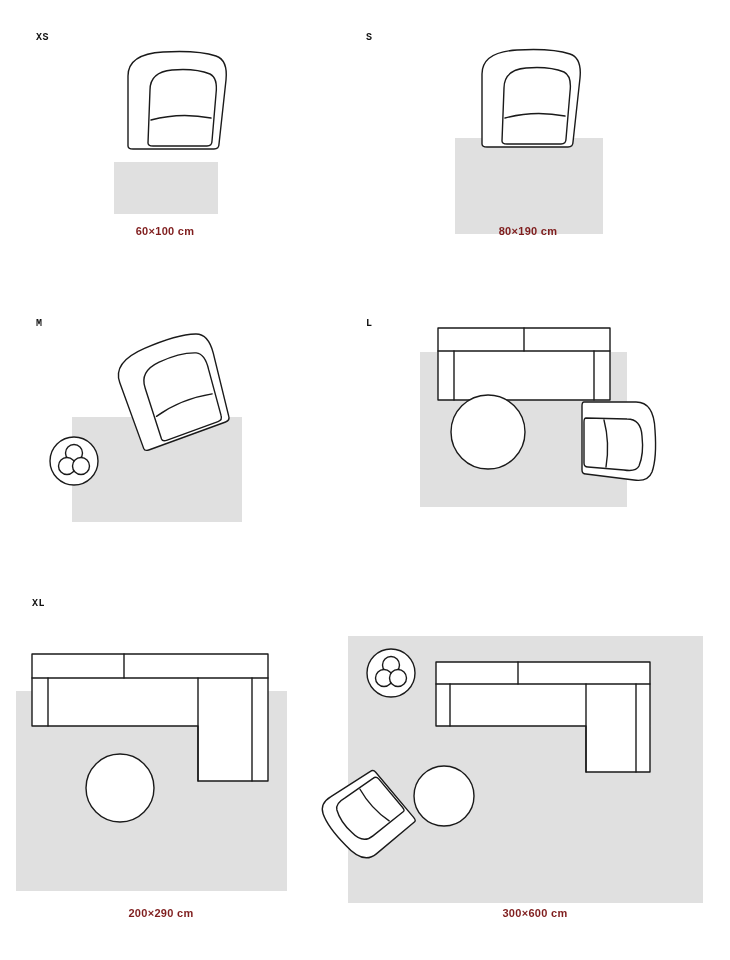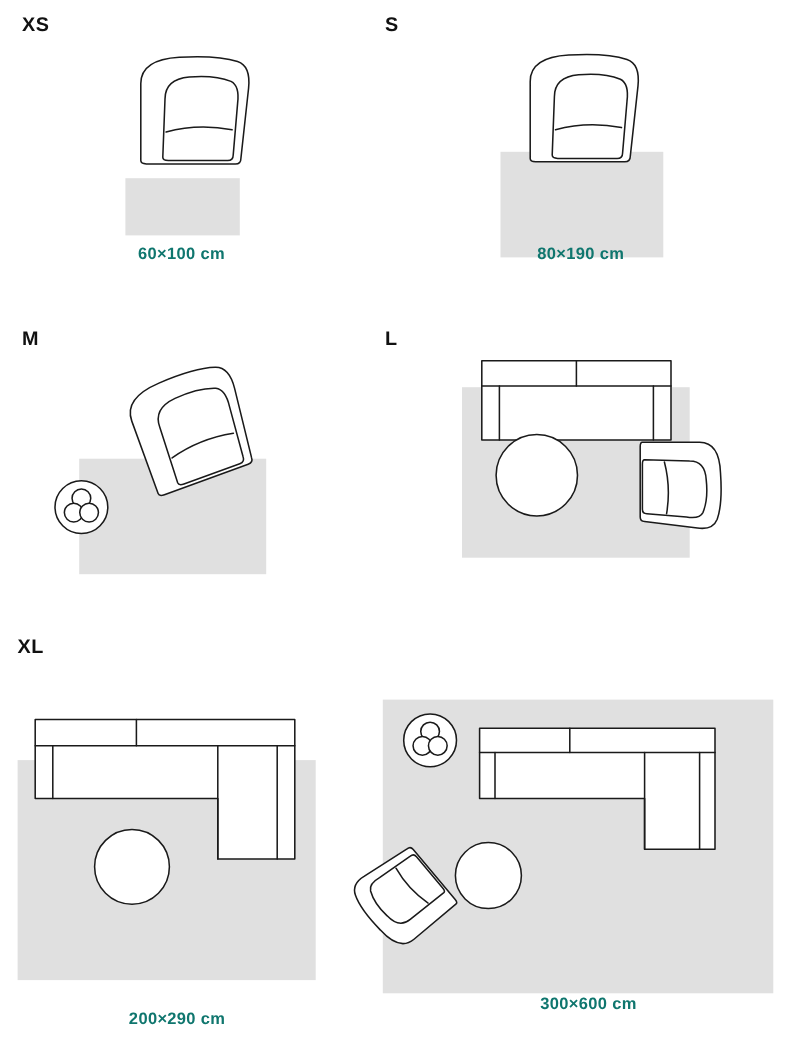--- a/index.html
+++ b/index.html
@@ -17,32 +17,33 @@
   }
   .sheet {
     position: relative;
     width: 730px;
     height: 960px;
   }
   .cell {
     position: absolute;
   }
   .size-label {
-    font-size: 18px;
+    font-size: 10px;
     font-weight: bold;
     letter-spacing: 0.5px;
     color: #111111;
-    margin: 0;
+    margin: 16px;
     padding: 0;
     line-height: 16px;
+    font-family: Liberation Mono, monospace;
   }
   .dim-label {
-    font-size: 15px;
+    font-size: 11px;
     font-weight: bold;
-    color: #0f766e;
+    color: #7f1d1d;
     text-align: center;
     line-height: 18px;
     letter-spacing: 0.3px;
   }
   .stage {
     position: relative;
   }
   svg {
     display: block;
     overflow: visible;
@@ -158,21 +159,21 @@
           <path class="furn-line" d="M16 82 L252 82"></path>
           <path class="furn-line" d="M182 82 L182 185"></path>
           <path class="furn-line" d="M108 58 L108 82"></path>
           <path class="furn-line" d="M32 82 L32 130"></path>
           <path class="furn-line" d="M236 82 L236 185"></path>
         </g>
 
         <circle class="furn" cx="104" cy="192" r="34"></circle>
       </svg>
     </div>
-    <div class="dim-label" style="position:absolute; left:0; top:324px; width:290px;margin-top:14px;">200×290 cm</div>
+    <div class="dim-label" style="position:absolute; left:0; top:324px; width:290px;">200×290 cm</div>
   </div>
 
   <div class="cell" style="left:348px; top:580px; width:374px; height:370px;">
     <div class="stage" style="position:absolute; left:-20px; top:16px; width:394px; height:300px;">
       <svg width="394" height="300" viewBox="0 0 394 300" aria-hidden="true">
         <rect class="rug" x="20" y="40" width="355" height="267"></rect>
 
         <g>
           <path class="furn" d="M108 66 L108 130 L258 130 L258 176 L322 176 L322 66 Z"></path>
           <path class="furn-line" d="M108 88 L322 88"></path>

